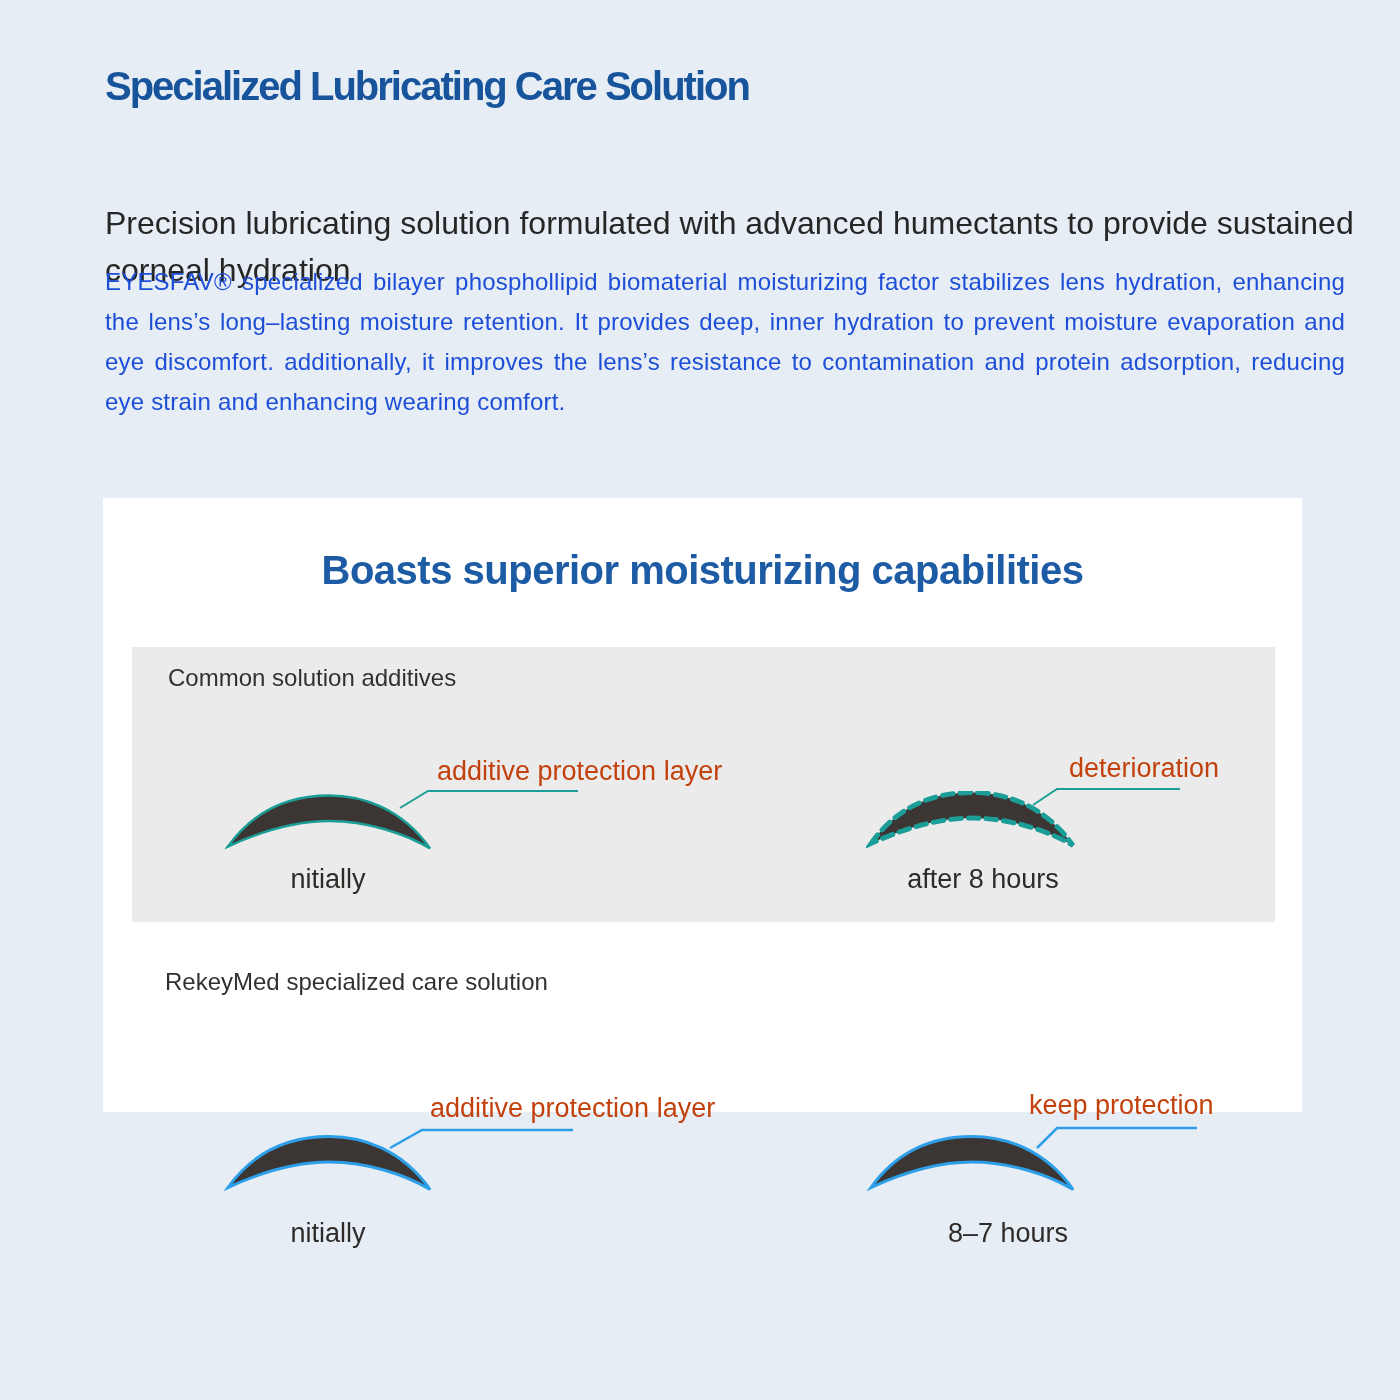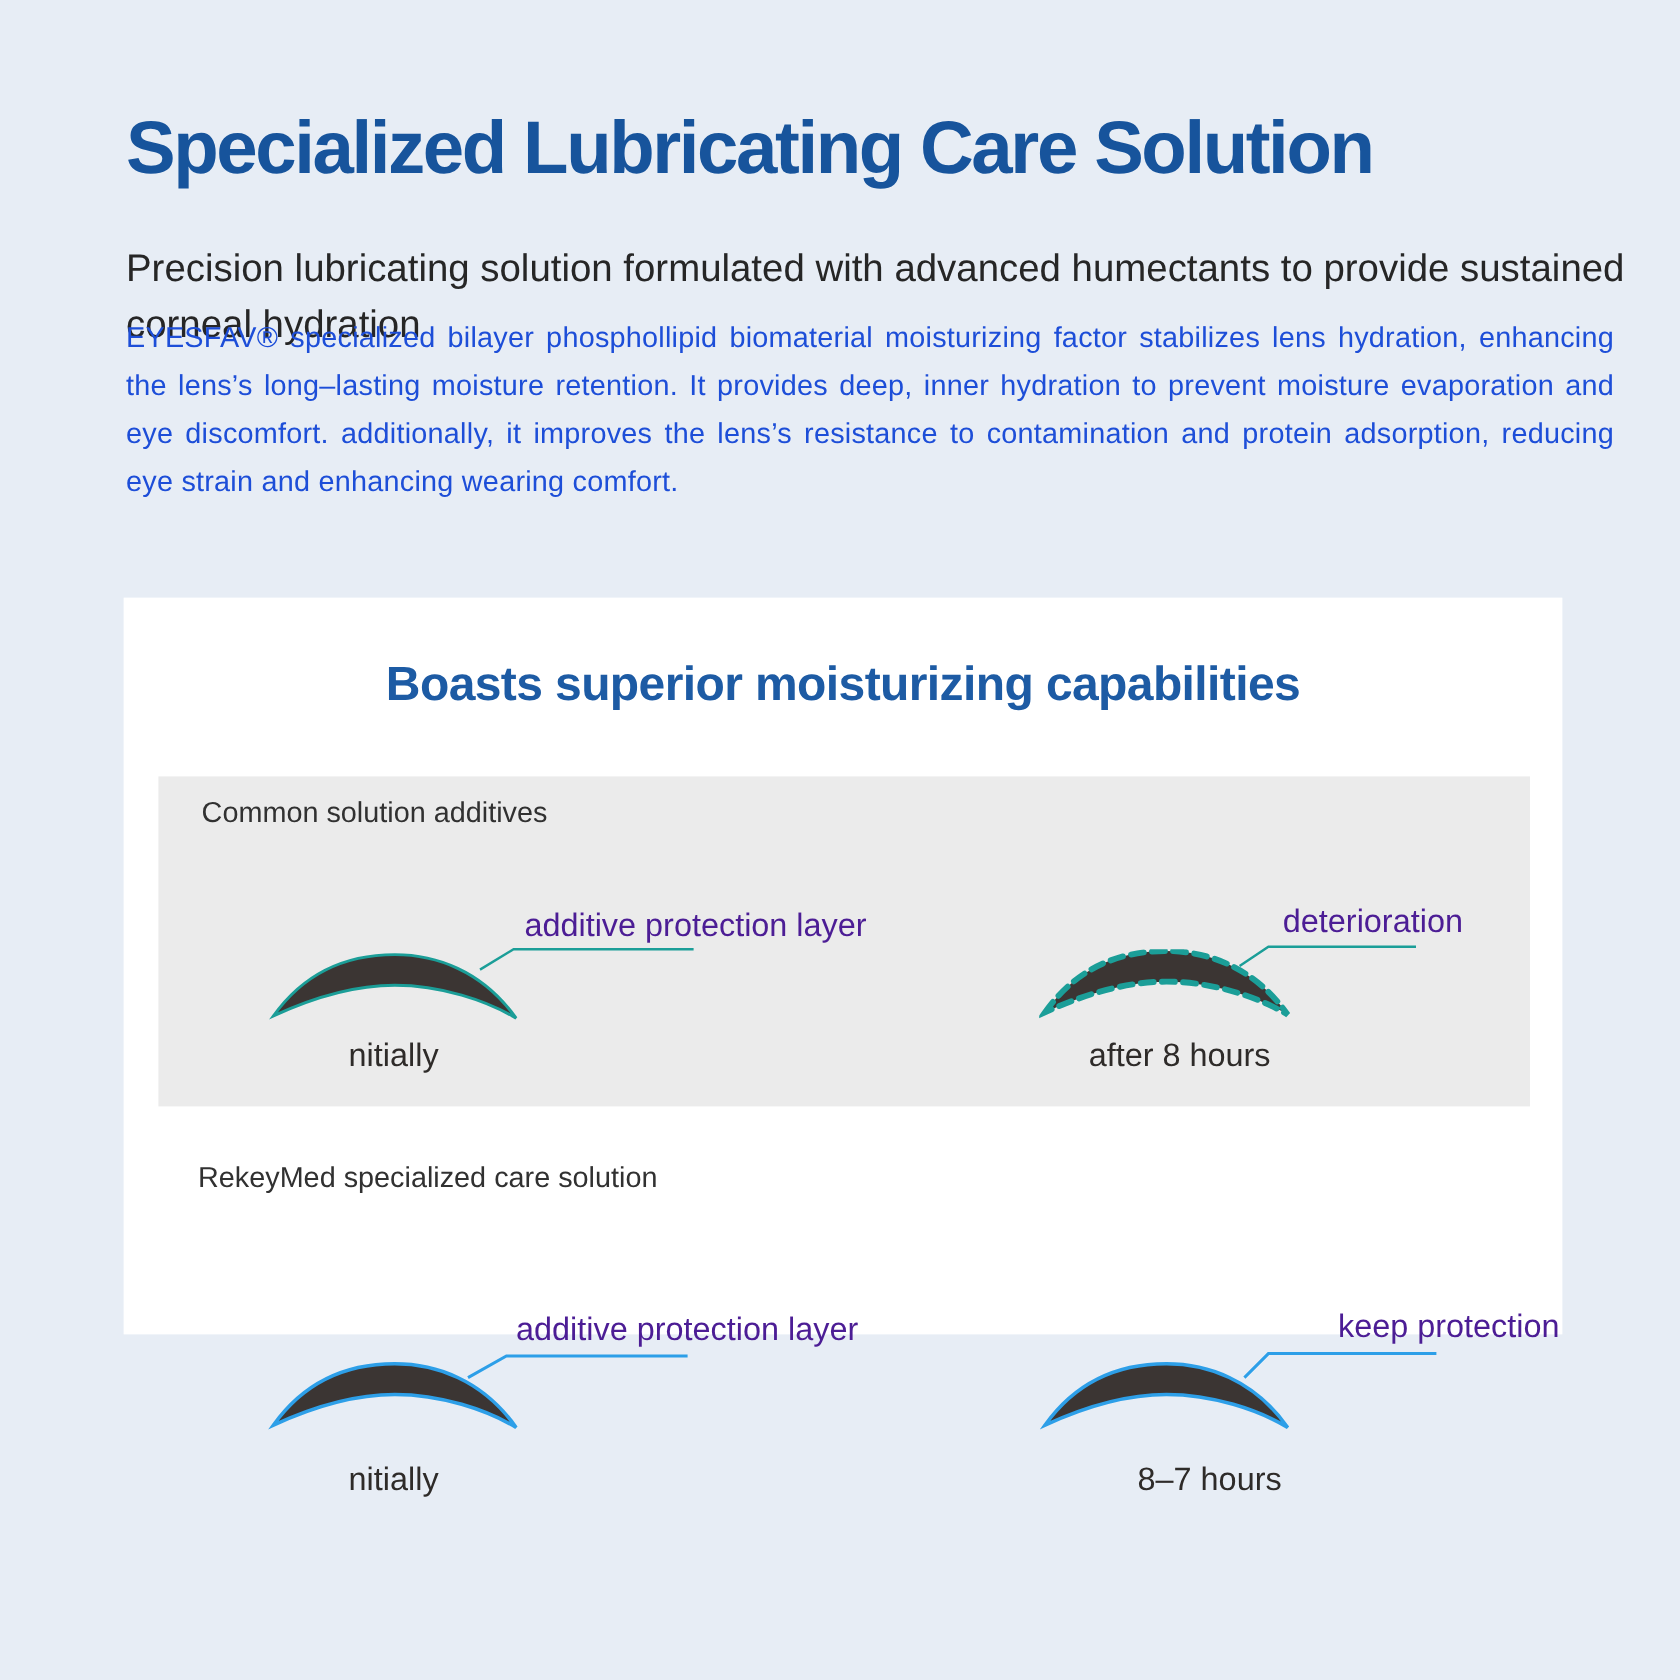--- a/index.html
+++ b/index.html
@@ -7,22 +7,22 @@
   body {
     font-family: "Liberation Sans", sans-serif;
     background: #e7edf5;
     position: relative;
     overflow: hidden;
   }
   .page { position: absolute; left: 0; top: 0; width: 1400px; height: 1400px; }
 
   .page-title {
     position: absolute; left: 105px; top: 64px;
-    font-size: 62px; font-weight: 700; letter-spacing: -2px;
-    color: #17549c; white-space: nowrap; margin-top: 24px;
+    font-size: 40px; font-weight: 700; letter-spacing: -2px;
+    color: #17549c; white-space: nowrap;
   }
   .subtitle {
     position: absolute; left: 105px; top: 160px; width: 1255px;
     font-size: 32px; line-height: 47px; color: #262626; margin-top: 40px;
   }
   .body-text {
     position: absolute; left: 105px; top: 262px; width: 1240px;
     font-size: 24px; line-height: 40px; color: #1d4ed8;
     text-align: justify; letter-spacing: 0.2px;
   }
@@ -41,21 +41,21 @@
     position: absolute; left: 29px; top: 149px; width: 1143px; height: 275px;
     background: #ebebeb;
   }
   .section-label {
     position: absolute; font-size: 24px; color: #313131; white-space: nowrap;
   }
   .section-label.common { left: 65px; top: 166px; }
   .section-label.rekey  { left: 62px; top: 470px; }
 
   .fig-label {
-    position: absolute; font-size: 27px; color: #4c1d95; white-space: nowrap;
+    position: absolute; font-size: 27px; color: #c2410c; white-space: nowrap;
   }
   .fig-caption {
     position: absolute; font-size: 27px; color: #2e2b29;
     width: 216px; text-align: center;
   }
   .abs-svg { position: absolute; display: block; }
 
   .lens-fill { fill: #3b3533; }
   .stroke-teal  { stroke: #1b9e98; stroke-width: 2.5; }
   .stroke-teal-dashed { stroke: #1b9e98; stroke-width: 5; stroke-dasharray: 11 7; stroke-linecap: round; }
@@ -107,17 +107,17 @@
     </svg>
     <div class="fig-label" style="left:327px; top:595px;">additive protection layer</div>
     <div class="fig-caption" style="left:117px; top:720px;">nitially</div>
 
     <svg class="abs-svg" style="left:763px; top:637px;" width="212" height="58" viewBox="0 0 216 58">
       <path class="lens-fill stroke-blue" d="M 5 53 C 35 11, 74 1, 108 1 C 142 1, 182 14, 211 55 C 186 40, 147 27, 108 27 C 69 27, 31 41, 5 53 Z"></path>
     </svg>
     <svg class="abs-svg" style="left:931px; top:622px;" width="170" height="34">
       <polyline class="leader-blue" points="3,28 23,8 163,8"></polyline>
     </svg>
-    <div class="fig-label" style="left:1012px; top:592px;">keep protection</div>
+    <div class="fig-label" style="left:926px; top:592px;">keep protection</div>
     <div class="fig-caption" style="left:797px; top:720px;">8–7 hours</div>
 
   </div>
 </div>
 
 </body></html>

